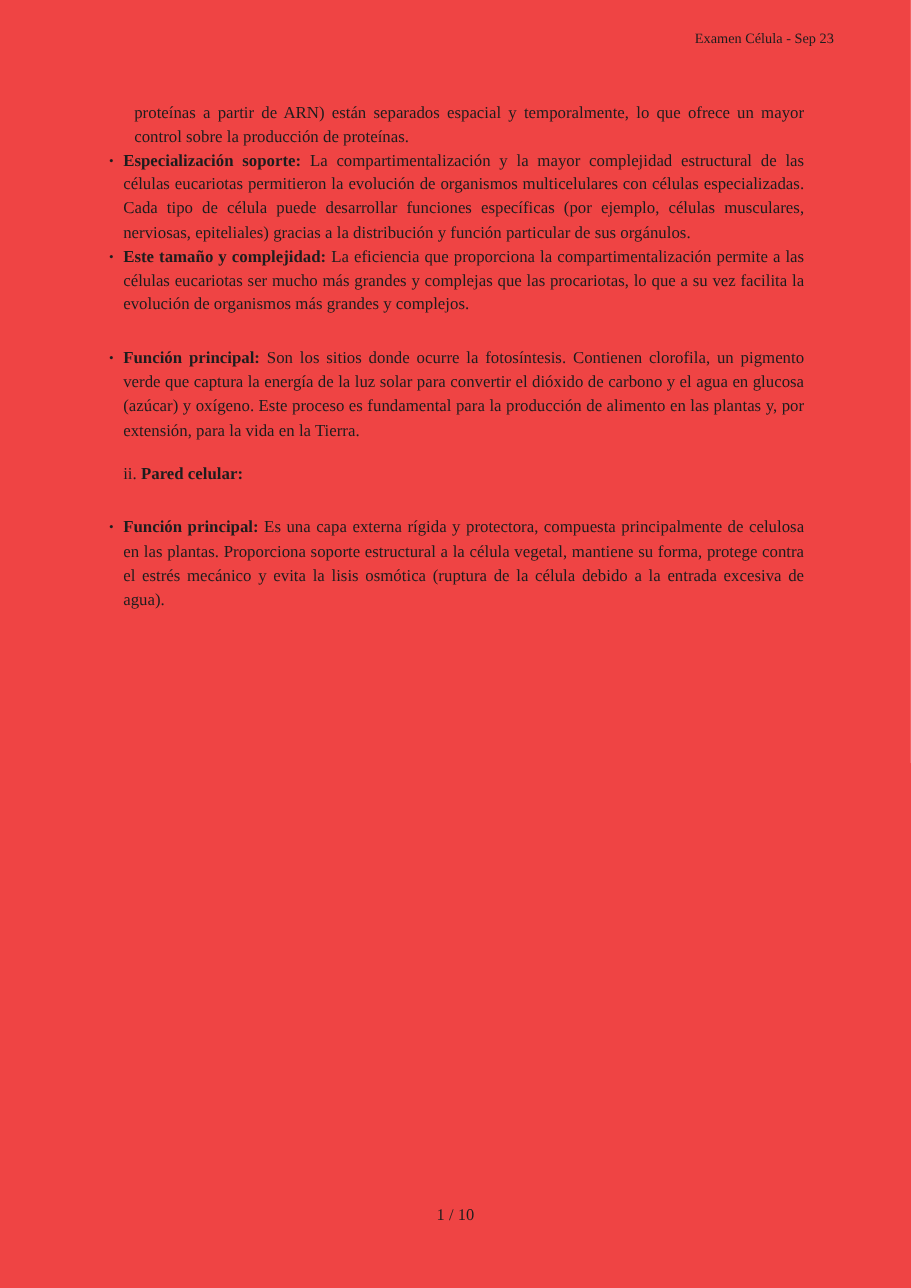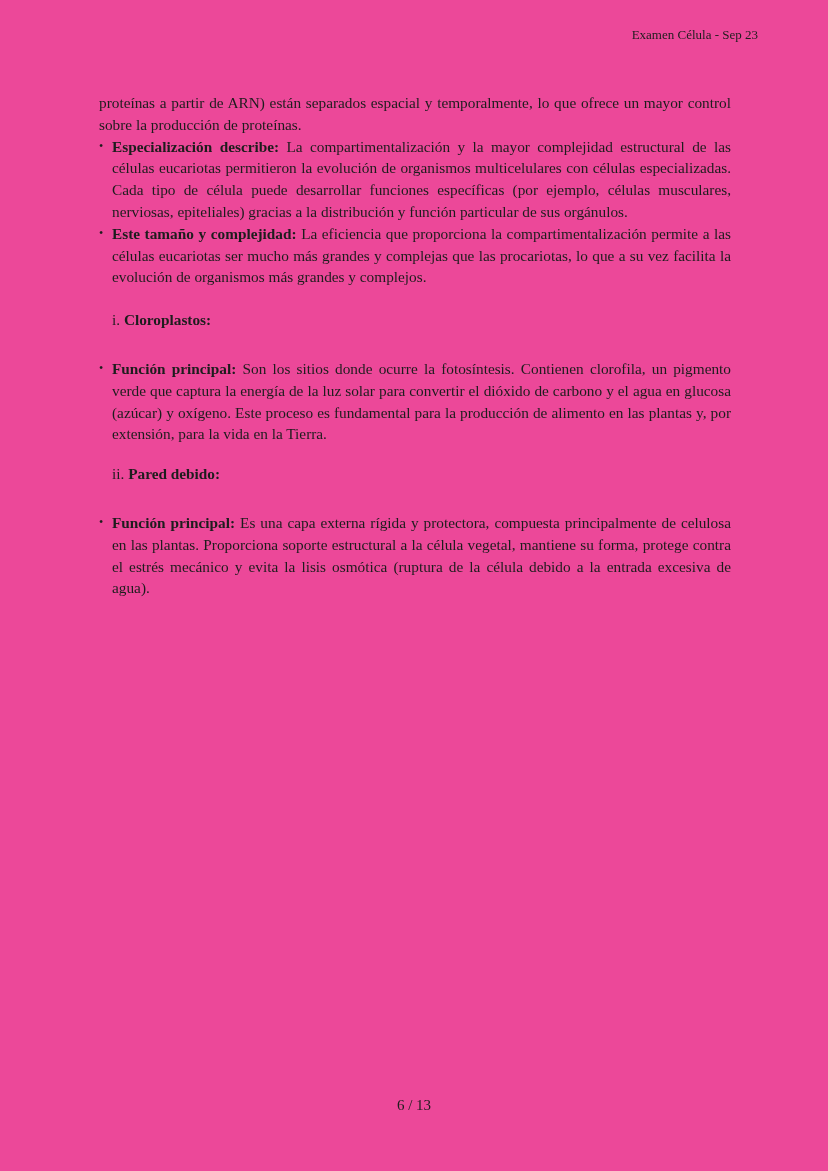--- a/index.html
+++ b/index.html
@@ -5,21 +5,21 @@
   html, body { margin: 0; padding: 0; }
   body {
     width: 828px;
     height: 1171px;
     background: #ffffff;
     font-family: "Liberation Serif", "DejaVu Serif", serif;
     color: #1d1d1d;
     position: relative;
     overflow: hidden;
   }
-  .page { position: absolute; inset: 0; background: #ec4899; }
+  .page { position: absolute; inset: 0; background: #ef4444; }
 
   .header {
     position: absolute;
     top: 27px;
     right: 70px;
     font-size: 13px;
     line-height: 15px;
     color: #1d1d1d;
     white-space: nowrap;
   }
@@ -29,21 +29,21 @@
     top: 92px;
     left: 97px;
     width: 634px;
     font-size: 15.3px;
     line-height: 21.8px;
     text-align: justify;
   }
 
   p { margin: 0; }
 
-  .cont-para { margin-left: 2px; }
+  .cont-para { margin-left: 25px; }
 
   .blist { margin: 0; }
   .bitem {
     position: relative;
     padding-left: 15px;
     text-align: justify;
   }
   .marker {
     position: absolute;
     left: 2px;
@@ -89,54 +89,50 @@
   <div class="header">Examen Célula - Sep 23</div>
 
   <div class="content">
 
     <p class="cont-para">proteínas a partir de ARN) están separados espacial y temporalmente, lo que ofrece un mayor control sobre la producción de proteínas.</p>
 
     <div class="blist">
 
       <div class="bitem">
         <span class="marker">•</span>
-        <strong>Especialización describe:</strong>
+        <strong>Especialización soporte:</strong>
         <span>La compartimentalización y la mayor complejidad estructural de las células eucariotas permitieron la evolución de organismos multicelulares con células especializadas. Cada tipo de célula puede desarrollar funciones específicas (por ejemplo, células musculares, nerviosas, epiteliales) gracias a la distribución y función particular de sus orgánulos.</span>
       </div>
 
       <div class="bitem">
         <span class="marker">•</span>
         <strong>Este tamaño y complejidad:</strong>
         <span>La eficiencia que proporciona la compartimentalización permite a las células eucariotas ser mucho más grandes y complejas que las procariotas, lo que a su vez facilita la evolución de organismos más grandes y complejos.</span>
       </div>
 
     </div>
 
 
     <div class="item-1">
-      <div class="item-heading">
-        <span class="numeral">i.</span>
-        <strong>Cloroplastos:</strong>
-      </div>
       <div class="func-bullet">
         <span class="marker">•</span>
         <strong>Función principal:</strong>
         <span>Son los sitios donde ocurre la fotosíntesis. Contienen clorofila, un pigmento verde que captura la energía de la luz solar para convertir el dióxido de carbono y el agua en glucosa (azúcar) y oxígeno. Este proceso es fundamental para la producción de alimento en las plantas y, por extensión, para la vida en la Tierra.</span>
       </div>
     </div>
 
     <div class="item-2">
       <div class="item-heading">
         <span class="numeral">ii.</span>
-        <strong>Pared debido:</strong>
+        <strong>Pared celular:</strong>
       </div>
       <div class="func-bullet">
         <span class="marker">•</span>
         <strong>Función principal:</strong>
         <span>Es una capa externa rígida y protectora, compuesta principalmente de celulosa en las plantas. Proporciona soporte estructural a la célula vegetal, mantiene su forma, protege contra el estrés mecánico y evita la lisis osmótica (ruptura de la célula debido a la entrada excesiva de agua).</span>
       </div>
     </div>
 
   </div>
 
-  <div class="footer">6 / 13</div>
+  <div class="footer">1 / 10</div>
 
 </div>
 
 </body></html>

